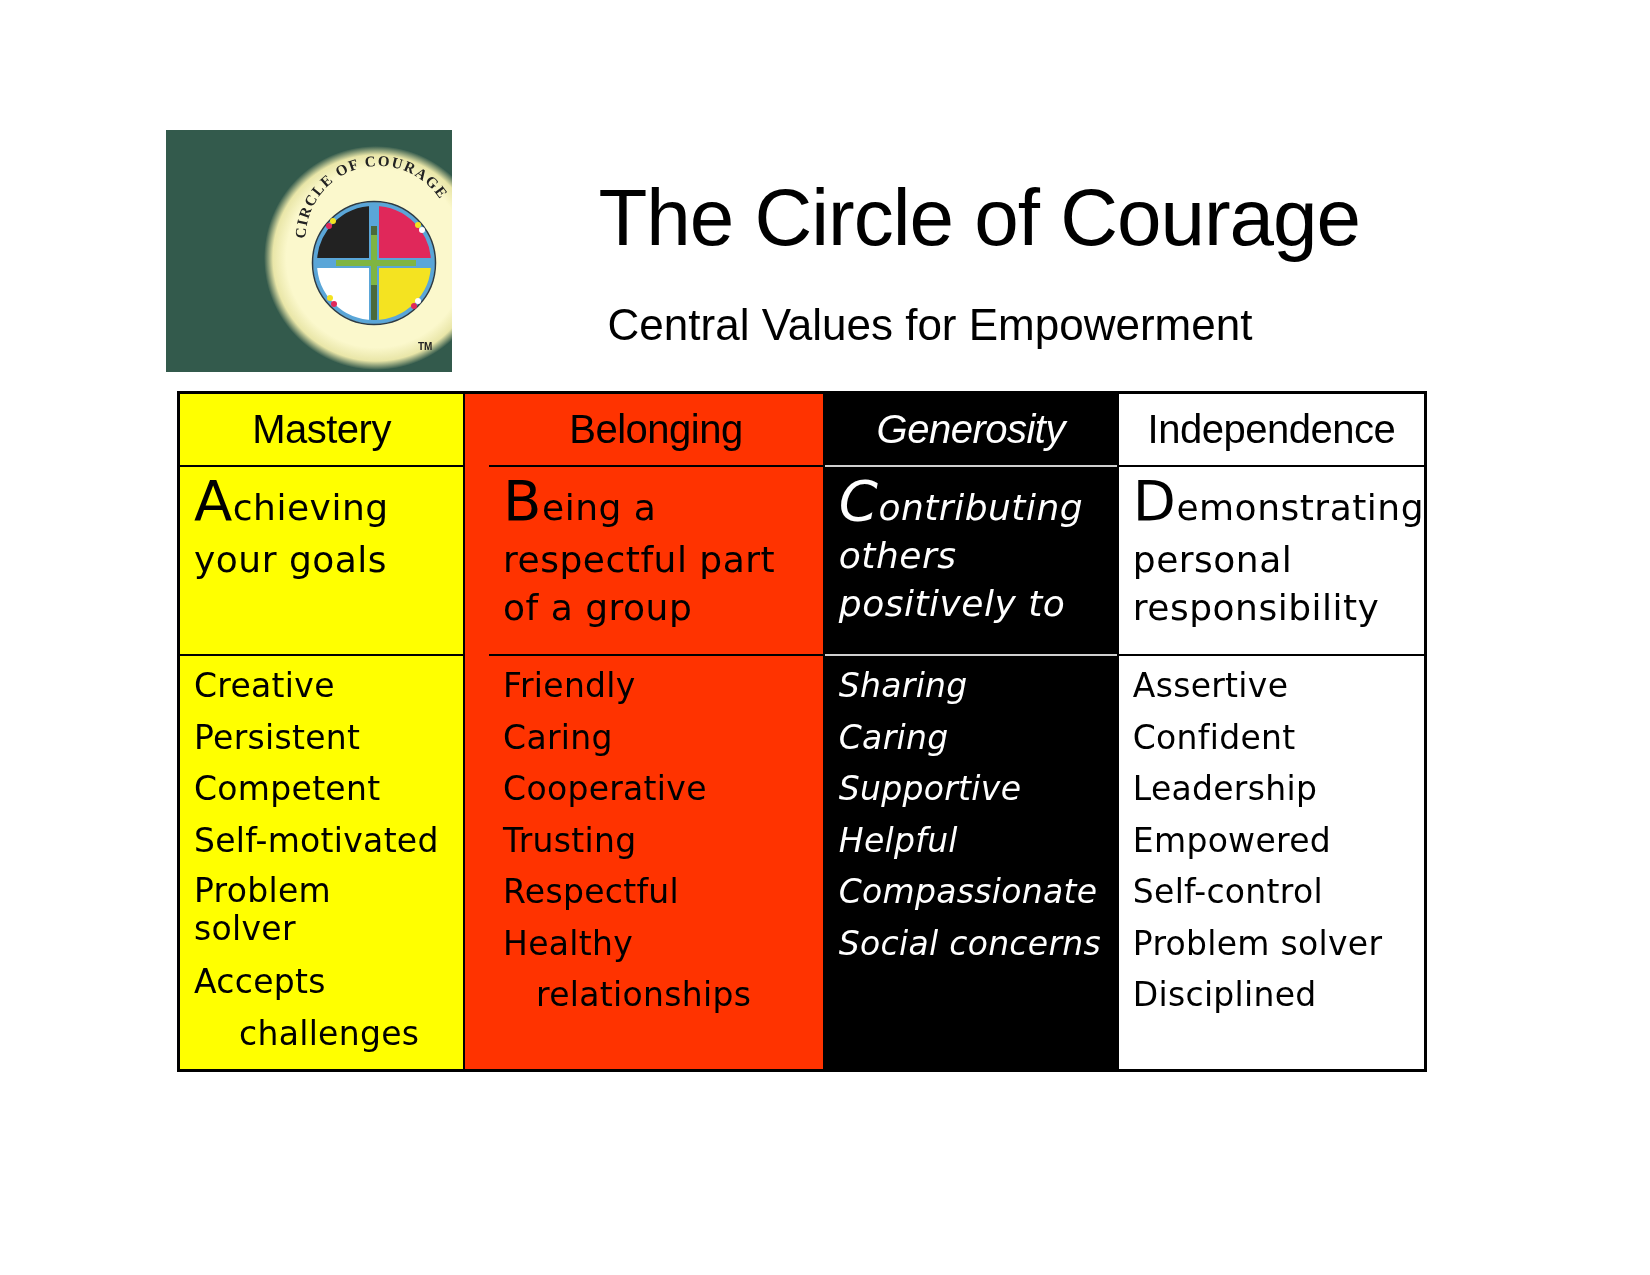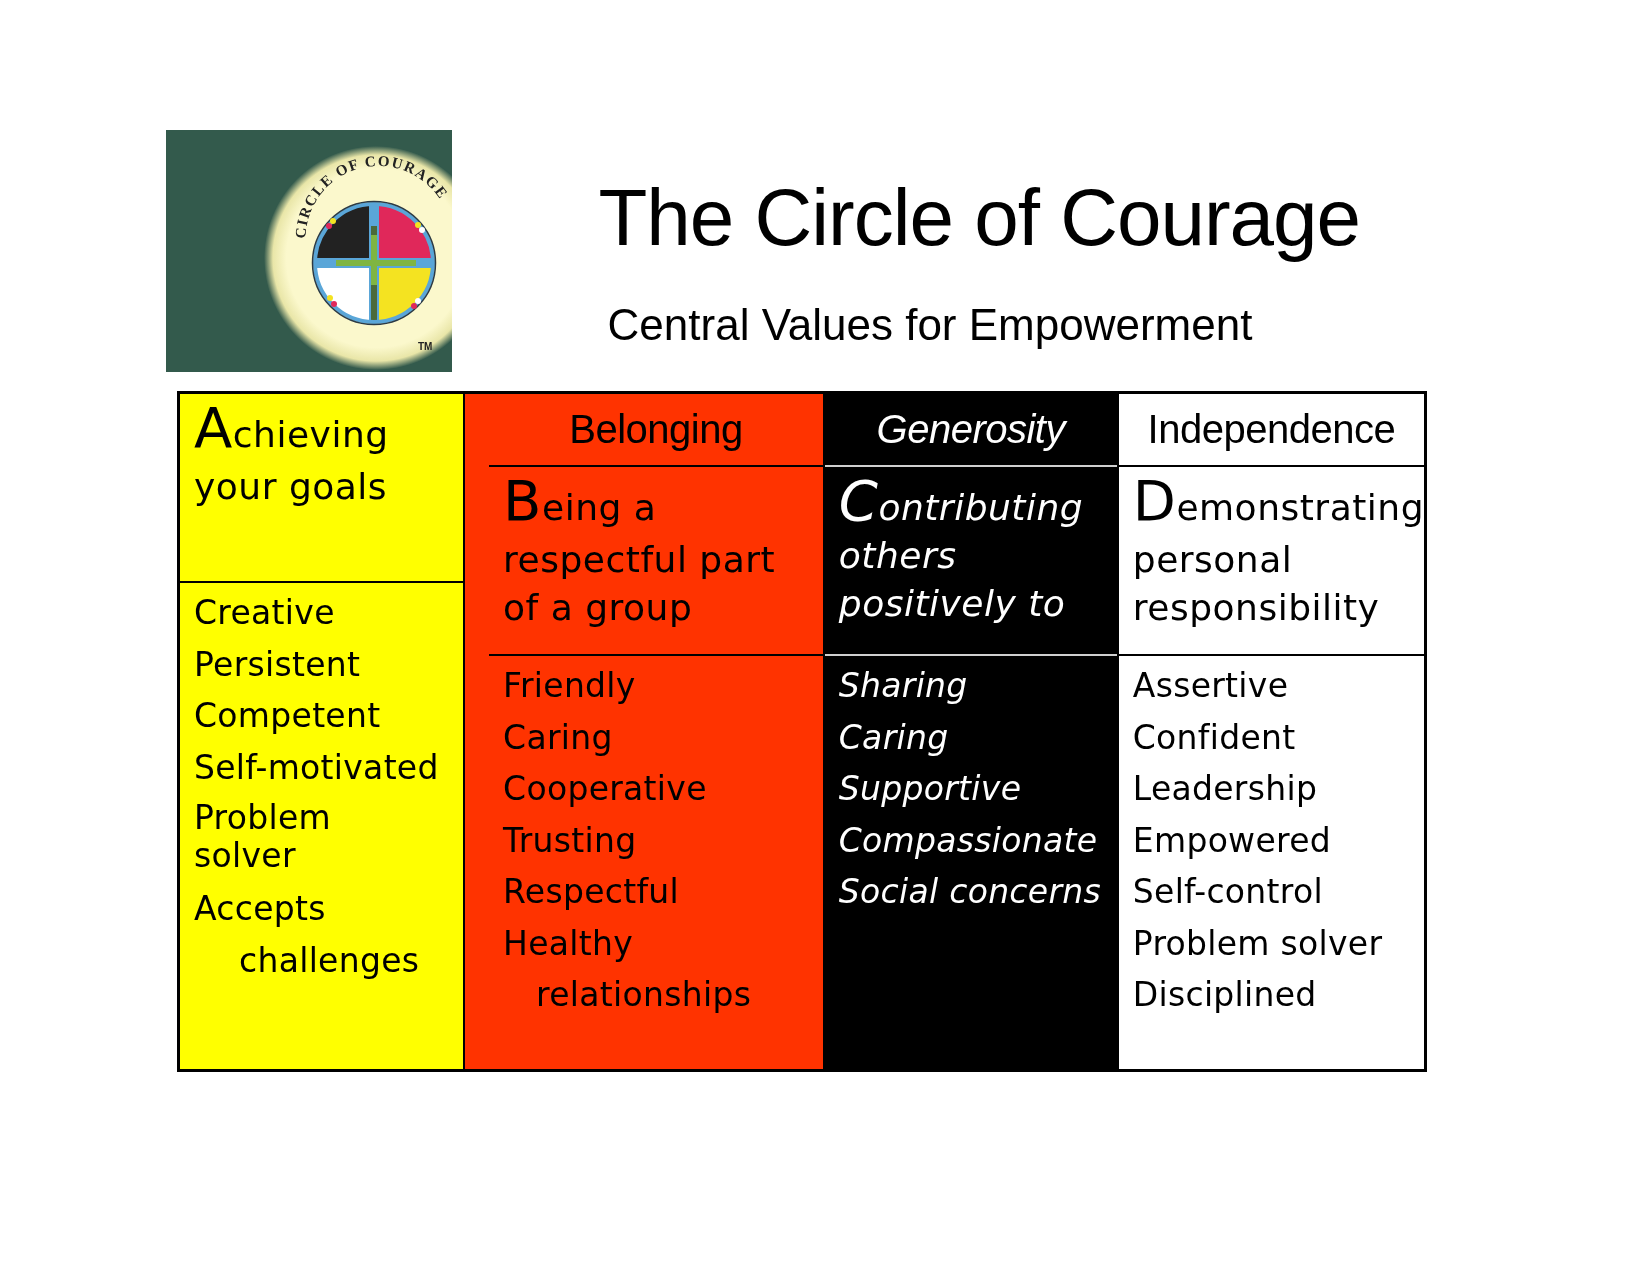--- a/index.html
+++ b/index.html
@@ -70,20 +70,21 @@
     <text x="252" y="220" font-family="Liberation Sans, sans-serif" font-size="10" font-weight="bold" fill="#222">TM</text>
   </svg>
 </div>
 
 <div class="title">The Circle of Courage</div>
 <div class="subtitle">Central Values for Empowerment</div>
 
 <div class="table">
 
   <div class="col c0">
+    <div class="hdr">Mastery</div>
     <div class="def">
       <div><span class="big">A</span><span>chieving</span></div>
       <div>your goals</div>
     </div>
     <div class="traits">
       <div class="trait">Creative</div>
       <div class="trait">Persistent</div>
       <div class="trait">Competent</div>
       <div class="trait">Self-motivated</div>
       <div class="trait wrap">
@@ -121,20 +122,21 @@
     <div class="hdr">Generosity</div>
     <div class="def">
       <div><span class="big">C</span><span>ontributing</span></div>
       <div style="line-height:44px">others</div>
       <div>positively to</div>
     </div>
     <div class="traits">
       <div class="trait">Sharing</div>
       <div class="trait">Caring</div>
       <div class="trait">Supportive</div>
+      <div class="trait">Helpful</div>
       <div class="trait">Compassionate</div>
       <div class="trait">Social concerns</div>
     </div>
   </div>
 
   <div class="col c3">
     <div class="hdr">Independence</div>
     <div class="def">
       <div><span class="big">D</span><span>emonstrating</span></div>
       <div>personal</div>

